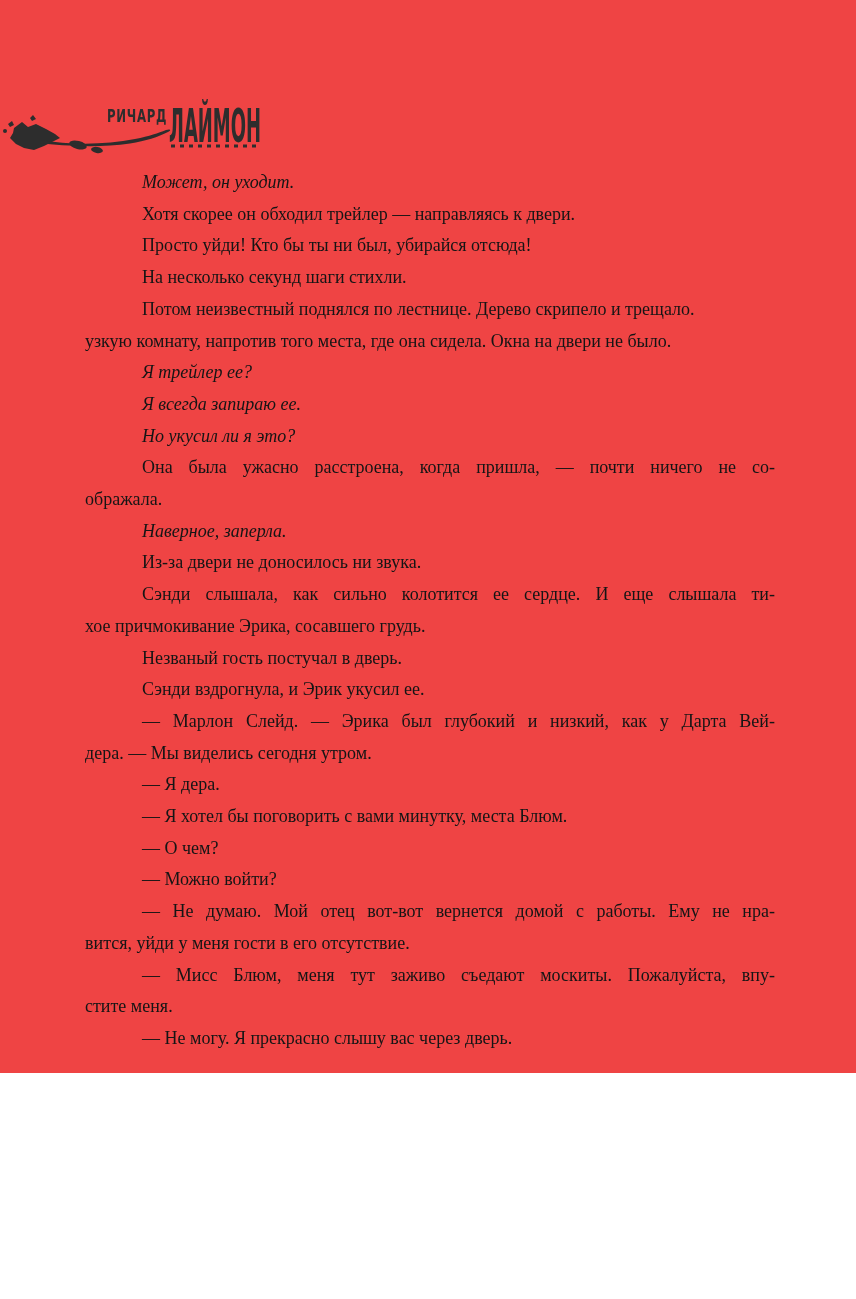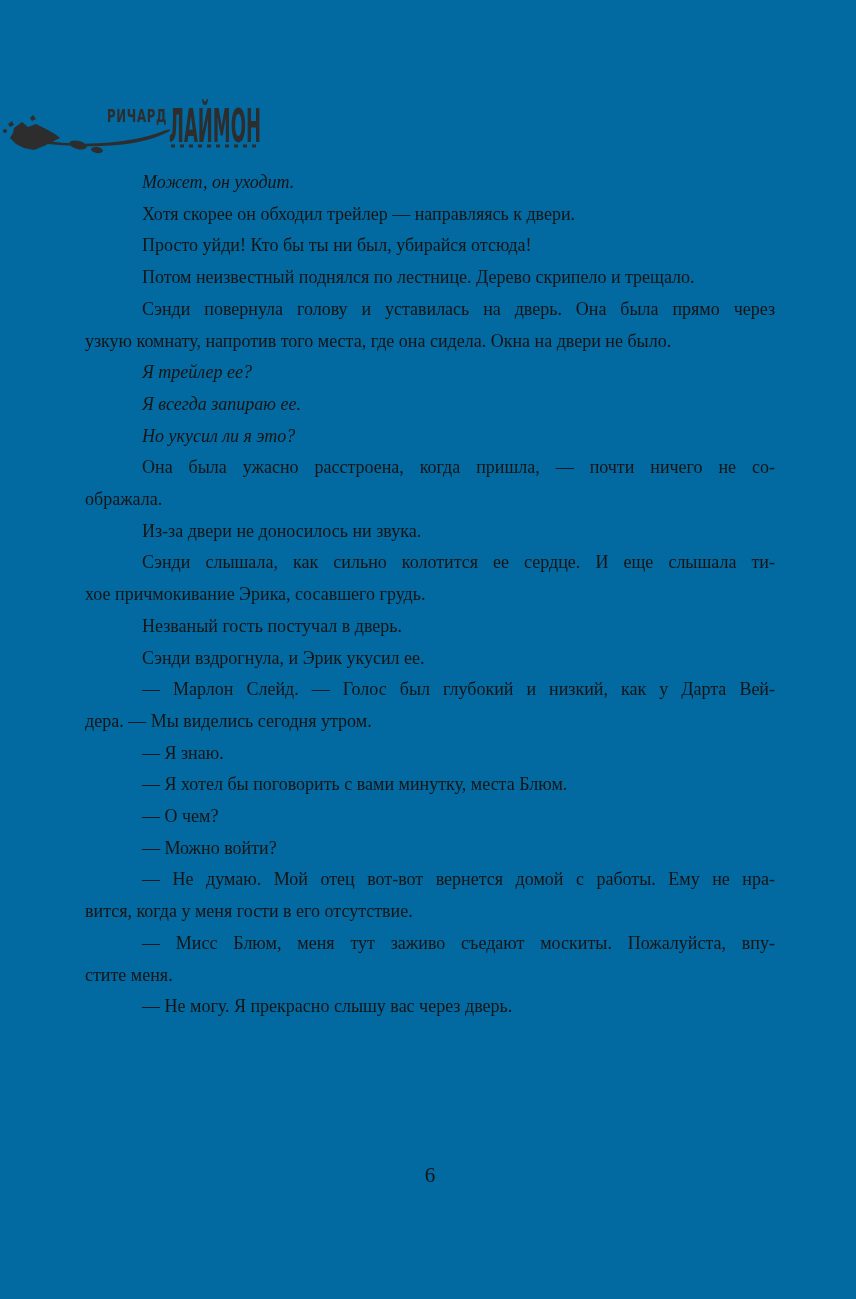--- a/index.html
+++ b/index.html
@@ -3,22 +3,22 @@
 <meta charset="utf-8">
 <style>
   html, body {
     margin: 0;
     padding: 0;
     background: #ffffff;
   }
   .page {
     position: relative;
     width: 856px;
-    height: 1299px;
-    background: #0369a1;
+    height: 1073px;
+    background: #ef4444;
     overflow: hidden;
     font-family: "Liberation Serif", "DejaVu Serif", serif;
     color: #151515;
     text-decoration: underline;
   }
   .logo {
     position: absolute;
     left: 0;
     top: 98px;
     width: 280px;
@@ -80,41 +80,42 @@
       <text x="169" y="44" textLength="92" lengthAdjust="spacingAndGlyphs" font-family="DejaVu Sans, Liberation Sans, sans-serif" font-size="46" font-weight="bold" fill="#2d2d2d">ЛАЙМОН</text>
 
       <line x1="171" y1="48" x2="261" y2="48" stroke="#2d2d2d" stroke-width="3" stroke-dasharray="4 5"></line>
     </svg>
   </div>
 
   <div class="body-text">
       <div class="line italic indent">Может, он уходит.</div>
       <div class="line indent">Хотя скорее он обходил трейлер — направляясь к двери.</div>
       <div class="line indent">Просто уйди! Кто бы ты ни был, убирайся отсюда!</div>
+      <div class="line indent">На несколько секунд шаги стихли.</div>
       <div class="line indent">Потом неизвестный поднялся по лестнице. Дерево скрипело и трещало.</div>
-      <div class="line indent fill">Сэнди повернула голову и уставилась на дверь. Она была прямо через</div>
       <div class="line">узкую комнату, напротив того места, где она сидела. Окна на двери не было.</div>
       <div class="line italic indent">Я трейлер ее?</div>
       <div class="line italic indent">Я всегда запираю ее.</div>
       <div class="line italic indent">Но укусил ли я это?</div>
       <div class="line indent fill">Она была ужасно расстроена, когда пришла, — почти ничего не со-</div>
       <div class="line">ображала.</div>
+      <div class="line italic indent">Наверное, заперла.</div>
       <div class="line indent">Из-за двери не доносилось ни звука.</div>
       <div class="line indent fill">Сэнди слышала, как сильно колотится ее сердце. И еще слышала ти-</div>
       <div class="line">хое причмокивание Эрика, сосавшего грудь.</div>
       <div class="line indent">Незваный гость постучал в дверь.</div>
       <div class="line indent">Сэнди вздрогнула, и Эрик укусил ее.</div>
-      <div class="line indent fill">— Марлон Слейд. — Голос был глубокий и низкий, как у Дарта Вей-</div>
+      <div class="line indent fill">— Марлон Слейд. — Эрика был глубокий и низкий, как у Дарта Вей-</div>
       <div class="line">дера. — Мы виделись сегодня утром.</div>
-      <div class="line indent">— Я знаю.</div>
+      <div class="line indent">— Я дера.</div>
       <div class="line indent">— Я хотел бы поговорить с вами минутку, места Блюм.</div>
       <div class="line indent">— О чем?</div>
       <div class="line indent">— Можно войти?</div>
       <div class="line indent fill">— Не думаю. Мой отец вот-вот вернется домой с работы. Ему не нра-</div>
-      <div class="line">вится, когда у меня гости в его отсутствие.</div>
+      <div class="line">вится, уйди у меня гости в его отсутствие.</div>
       <div class="line indent fill">— Мисс Блюм, меня тут заживо съедают москиты. Пожалуйста, впу-</div>
       <div class="line">стите меня.</div>
       <div class="line indent">— Не могу. Я прекрасно слышу вас через дверь.</div>
     </div>
 
   <div class="page-number">6</div>
 
 </div>
 
 </body></html>

